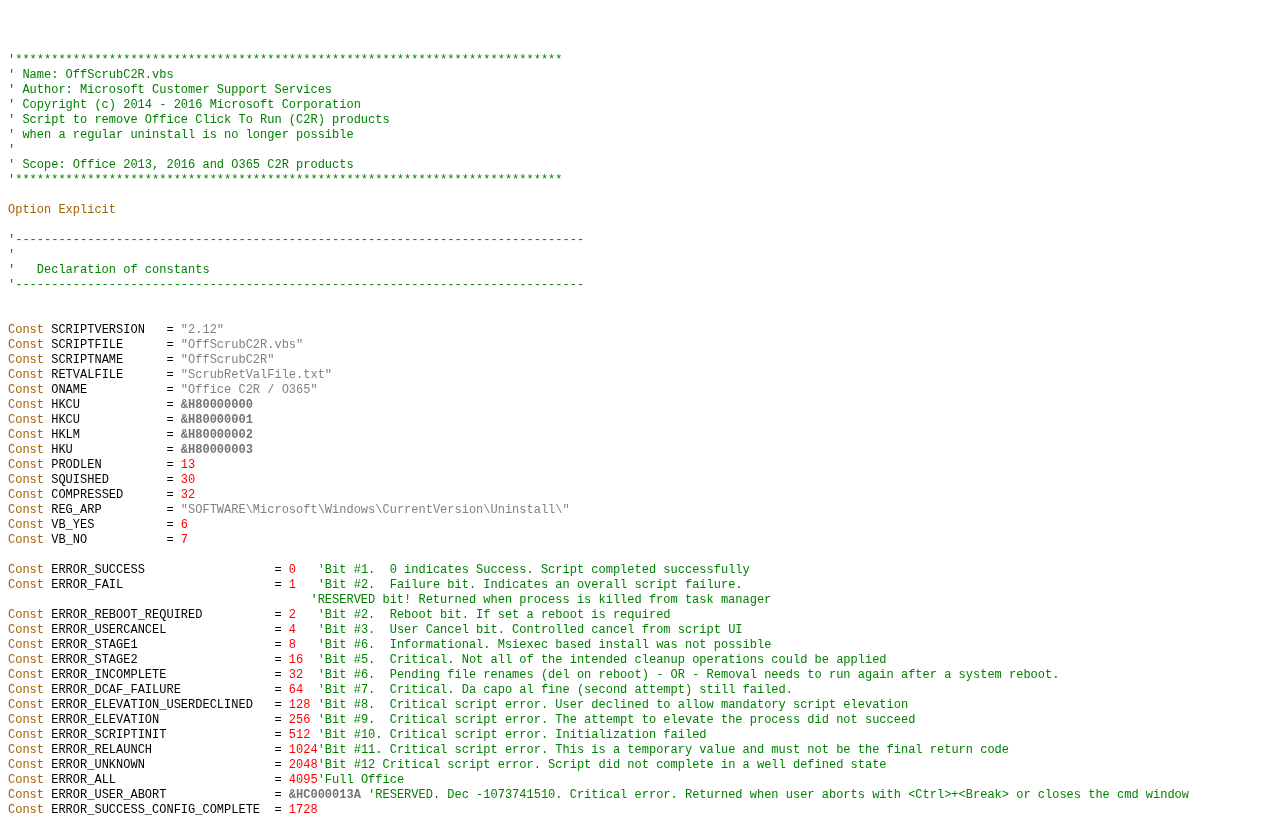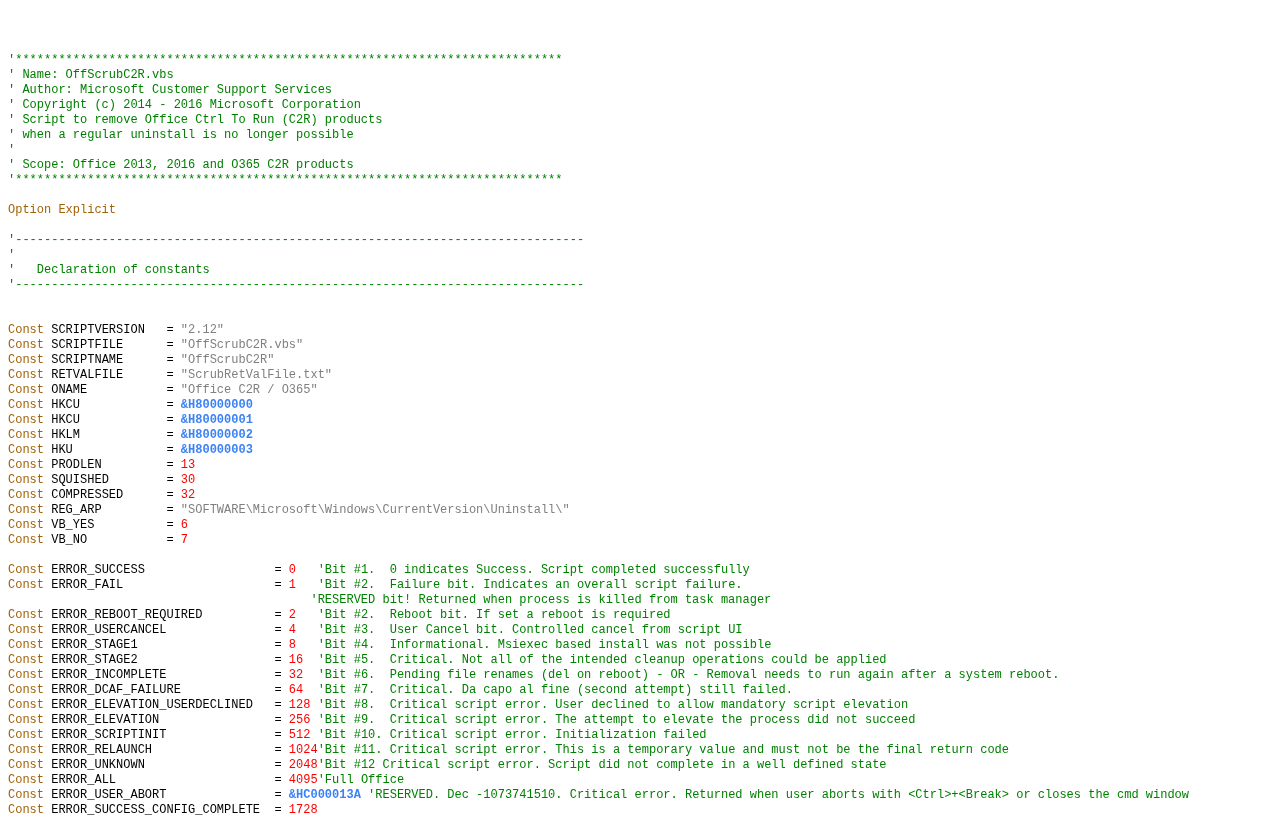--- a/index.html
+++ b/index.html
@@ -9,32 +9,32 @@
     font-family: Consolas, "Courier New", monospace;
     font-size: 12px;
     line-height: 15px;
     white-space: pre;
     color: #000000;
     overflow-x: hidden;
   }
   .green { color: #008000; }
   .blue { color: #a16207; }
   .red { color: #ff0000; }
-  .redbold { color: #3b82f6; font-weight: bold; }
+  .redbold { color: #737373; font-weight: bold; }
   .gray { color: #808080; }
 </style>
 </head>
 <body>
 
 
 <div id="code"><span class="green">'****************************************************************************</span>
 <span class="green">' Name: OffScrubC2R.vbs</span>
 <span class="green">' Author: Microsoft Customer Support Services</span>
 <span class="green">' Copyright (c) 2014 - 2016 Microsoft Corporation</span>
-<span class="green">' Script to remove Office Ctrl To Run (C2R) products</span>
+<span class="green">' Script to remove Office Click To Run (C2R) products</span>
 <span class="green">' when a regular uninstall is no longer possible</span>
 <span class="green">'</span>
 <span class="green">' Scope: Office 2013, 2016 and O365 C2R products</span>
 <span class="green">'****************************************************************************</span>
 
 <span class="blue">Option Explicit</span>
 
 <span class="green">'-------------------------------------------------------------------------------</span>
 <span class="green">'</span>
 <span class="green">'   Declaration of constants</span>
@@ -55,21 +55,21 @@
 <span class="blue">Const</span><span> COMPRESSED      </span><span>= </span><span class="red">32</span>
 <span class="blue">Const</span><span> REG_ARP         </span><span>= </span><span class="gray">"SOFTWARE\Microsoft\Windows\CurrentVersion\Uninstall\"</span>
 <span class="blue">Const</span><span> VB_YES          </span><span>= </span><span class="red">6</span>
 <span class="blue">Const</span><span> VB_NO           </span><span>= </span><span class="red">7</span>
 
 <span class="blue">Const</span><span> ERROR_SUCCESS                  </span><span>= </span><span class="red">0</span><span>   </span><span class="green">'Bit #1.  0 indicates Success. Script completed successfully</span>
 <span class="blue">Const</span><span> ERROR_FAIL                     </span><span>= </span><span class="red">1</span><span>   </span><span class="green">'Bit #2.  Failure bit. Indicates an overall script failure.</span>
 <span class="green">                                          'RESERVED bit! Returned when process is killed from task manager</span>
 <span class="blue">Const</span><span> ERROR_REBOOT_REQUIRED          </span><span>= </span><span class="red">2</span><span>   </span><span class="green">'Bit #2.  Reboot bit. If set a reboot is required</span>
 <span class="blue">Const</span><span> ERROR_USERCANCEL               </span><span>= </span><span class="red">4</span><span>   </span><span class="green">'Bit #3.  User Cancel bit. Controlled cancel from script UI</span>
-<span class="blue">Const</span><span> ERROR_STAGE1                   </span><span>= </span><span class="red">8</span><span>   </span><span class="green">'Bit #4.  Informational. Msiexec based install was not possible</span>
+<span class="blue">Const</span><span> ERROR_STAGE1                   </span><span>= </span><span class="red">8</span><span>   </span><span class="green">'Bit #6.  Informational. Msiexec based install was not possible</span>
 <span class="blue">Const</span><span> ERROR_STAGE2                   </span><span>= </span><span class="red">16</span><span>  </span><span class="green">'Bit #5.  Critical. Not all of the intended cleanup operations could be applied</span>
 <span class="blue">Const</span><span> ERROR_INCOMPLETE               </span><span>= </span><span class="red">32</span><span>  </span><span class="green">'Bit #6.  Pending file renames (del on reboot) - OR - Removal needs to run again after a system reboot.</span>
 <span class="blue">Const</span><span> ERROR_DCAF_FAILURE             </span><span>= </span><span class="red">64</span><span>  </span><span class="green">'Bit #7.  Critical. Da capo al fine (second attempt) still failed.</span>
 <span class="blue">Const</span><span> ERROR_ELEVATION_USERDECLINED   </span><span>= </span><span class="red">128</span><span> </span><span class="green">'Bit #8.  Critical script error. User declined to allow mandatory script elevation</span>
 <span class="blue">Const</span><span> ERROR_ELEVATION                </span><span>= </span><span class="red">256</span><span> </span><span class="green">'Bit #9.  Critical script error. The attempt to elevate the process did not succeed</span>
 <span class="blue">Const</span><span> ERROR_SCRIPTINIT               </span><span>= </span><span class="red">512</span><span> </span><span class="green">'Bit #10. Critical script error. Initialization failed</span>
 <span class="blue">Const</span><span> ERROR_RELAUNCH                 </span><span>= </span><span class="red">1024</span><span></span><span class="green">'Bit #11. Critical script error. This is a temporary value and must not be the final return code</span>
 <span class="blue">Const</span><span> ERROR_UNKNOWN                  </span><span>= </span><span class="red">2048</span><span></span><span class="green">'Bit #12 Critical script error. Script did not complete in a well defined state</span>
 <span class="blue">Const</span><span> ERROR_ALL                      </span><span>= </span><span class="red">4095</span><span></span><span class="green">'Full Office</span>
 <span class="blue">Const</span><span> ERROR_USER_ABORT               </span><span>= </span><span class="redbold">&amp;HC000013A</span><span> </span><span class="green">'RESERVED. Dec -1073741510. Critical error. Returned when user aborts with &lt;Ctrl&gt;+&lt;Break&gt; or closes the cmd window</span>

